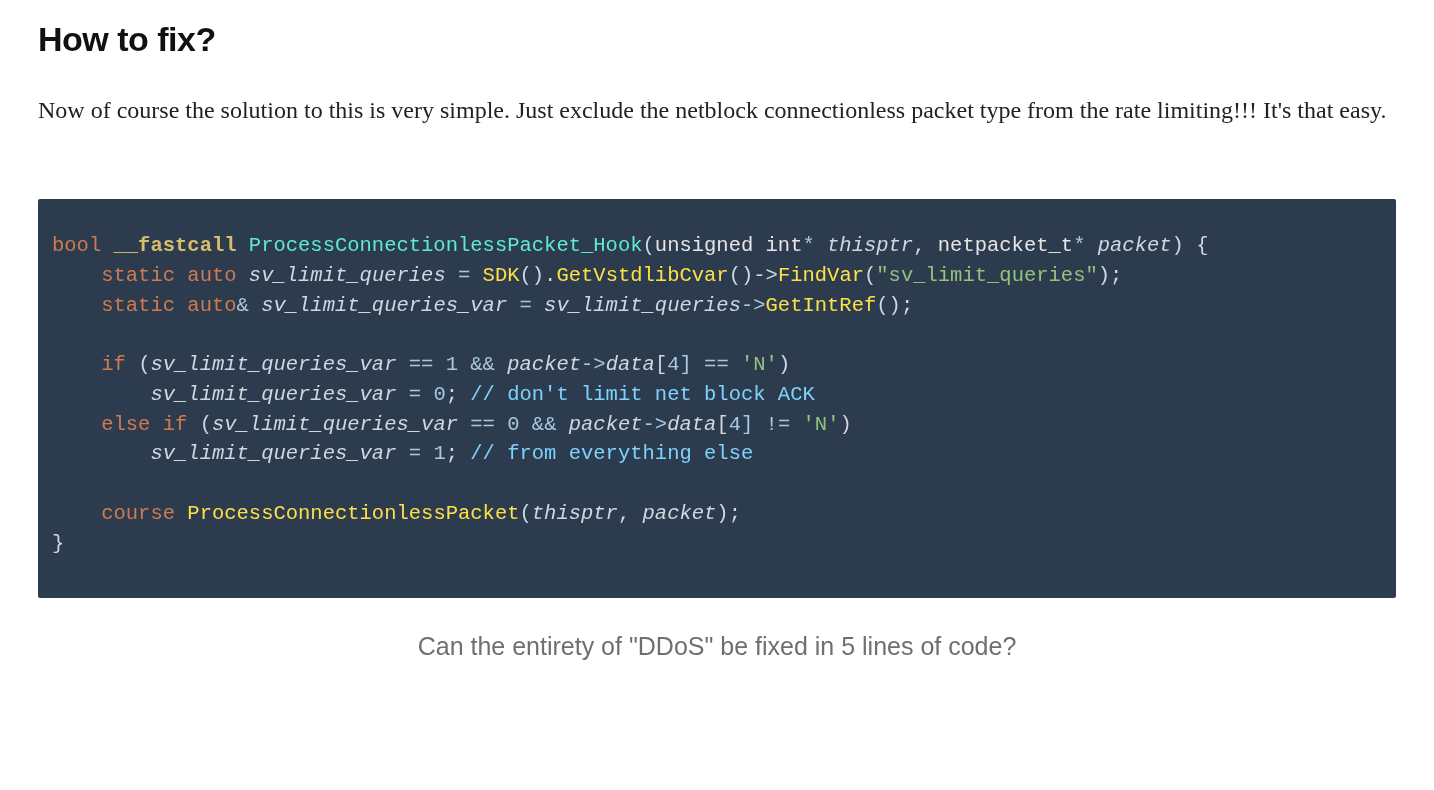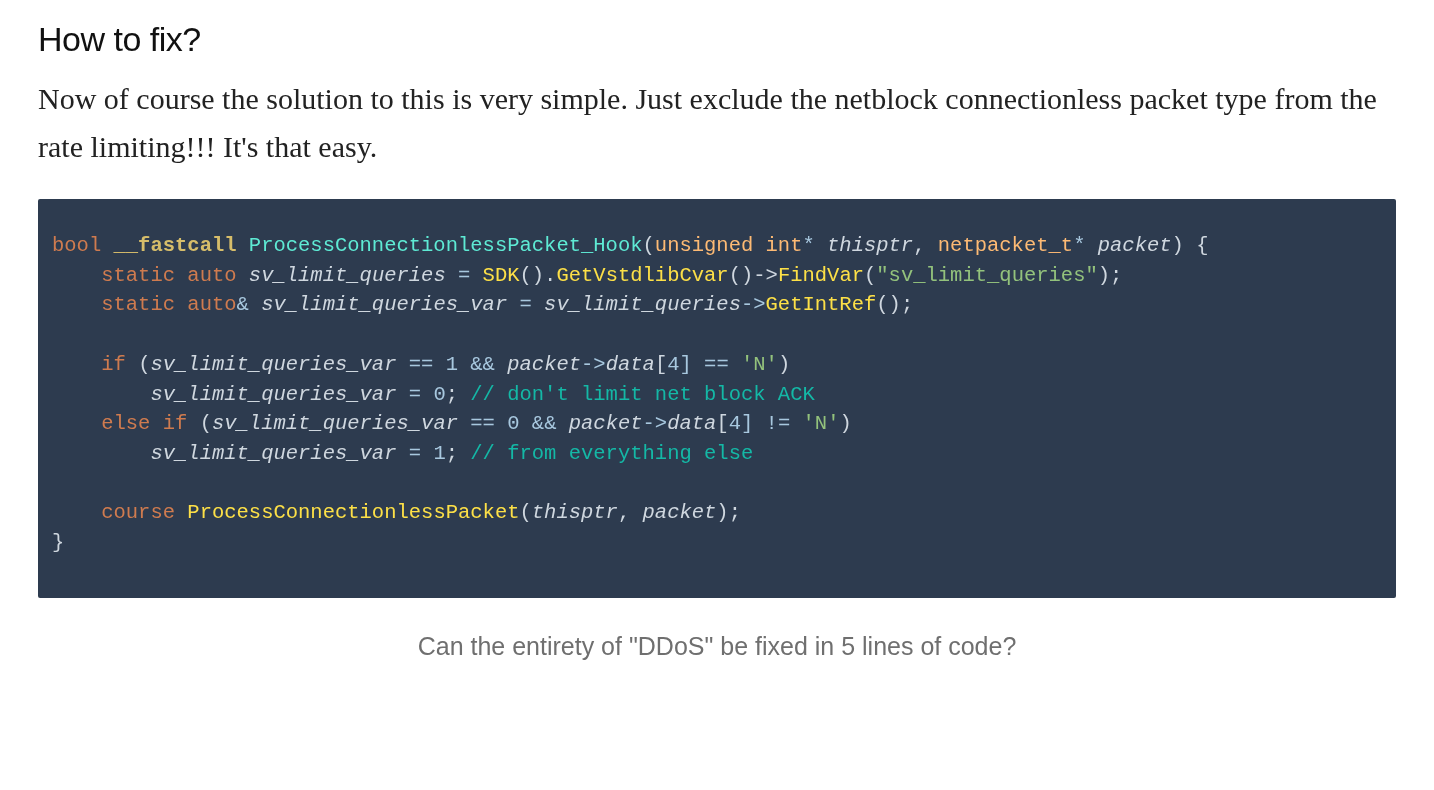--- a/index.html
+++ b/index.html
@@ -6,52 +6,52 @@
   body {
     font-family: Georgia, 'Times New Roman', serif;
     background: #ffffff;
     color: #1a1a1a;
     padding: 20px 38px 40px 38px;
     width: 1434px;
   }
   .heading {
     font-family: -apple-system, BlinkMacSystemFont, "Segoe UI", Helvetica, Arial, sans-serif;
     font-size: 34px;
-    font-weight: 400;
+    font-weight: 700;
     color: #111;
-    margin-bottom: 16px;
+    margin-bottom: 32px;
     letter-spacing: -0.5px;
   }
   .paragraph {
-    font-size: 30px;
+    font-size: 24px;
     line-height: 1.6;
     color: #222;
-    margin-bottom: 28px;
+    margin-bottom: 70px;
   }
   .code-block {
     background: #2d3b4f;
     padding: 32px 14px 40px 14px;
     font-family: 'Menlo', 'Consolas', 'Liberation Mono', monospace;
     font-size: 20.5px;
     line-height: 1.45;
     white-space: pre;
     overflow-x: auto;
     color: #cfd7df;
     border-radius: 2px;
     margin-bottom: 34px;
   }
   .tok-kw   { color: #cf7b4f; }   
-  .tok-type { color: #fdba74; }   
+  .tok-type { color: #e5e5e5; }   
   .tok-mod  { color: #d6bd6a; font-weight: bold; }   
   .tok-fn   { color: #5eead4; }   
   .tok-var  { color: #cfd7df; font-style: italic; }   
   .tok-op   { color: #a8c8df; }   
   .tok-num  { color: #a8c8df; }   
   .tok-str  { color: #93c27c; }   
-  .tok-cmt  { color: #14b8a6; }   
+  .tok-cmt  { color: #7dd3fc; }   
   .tok-punc { color: #cfd7df; }   
   .tok-call { color: #fde047; }   
   .caption {
     text-align: center;
     font-family: -apple-system, BlinkMacSystemFont, "Segoe UI", Helvetica, Arial, sans-serif;
     font-size: 25px;
     color: #6f6f6f;
     margin-top: 8px;
   }
 </style>

